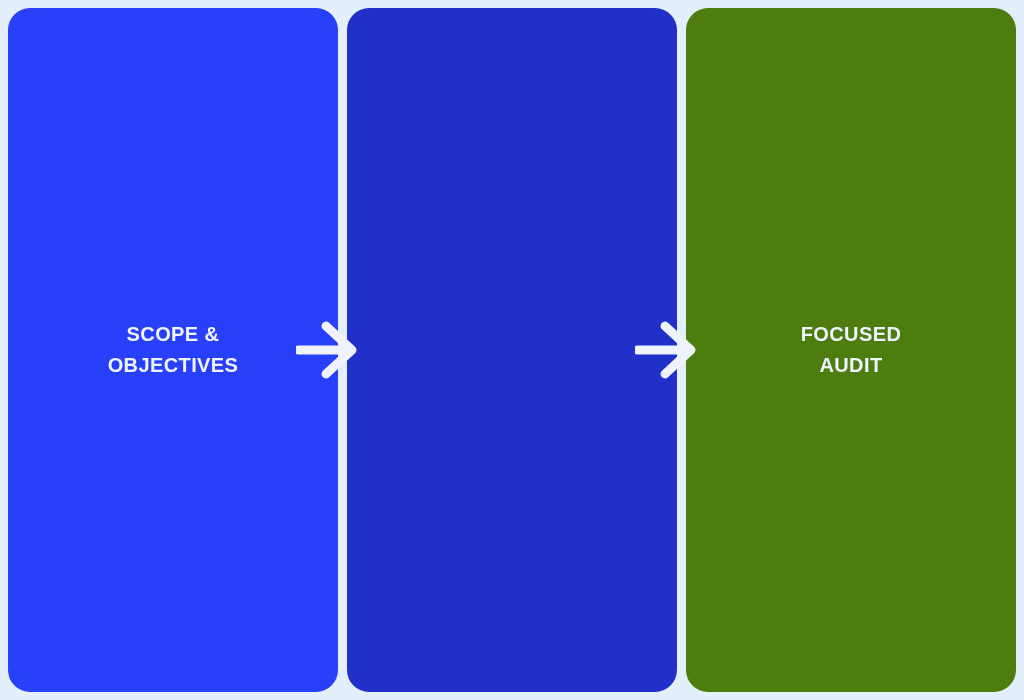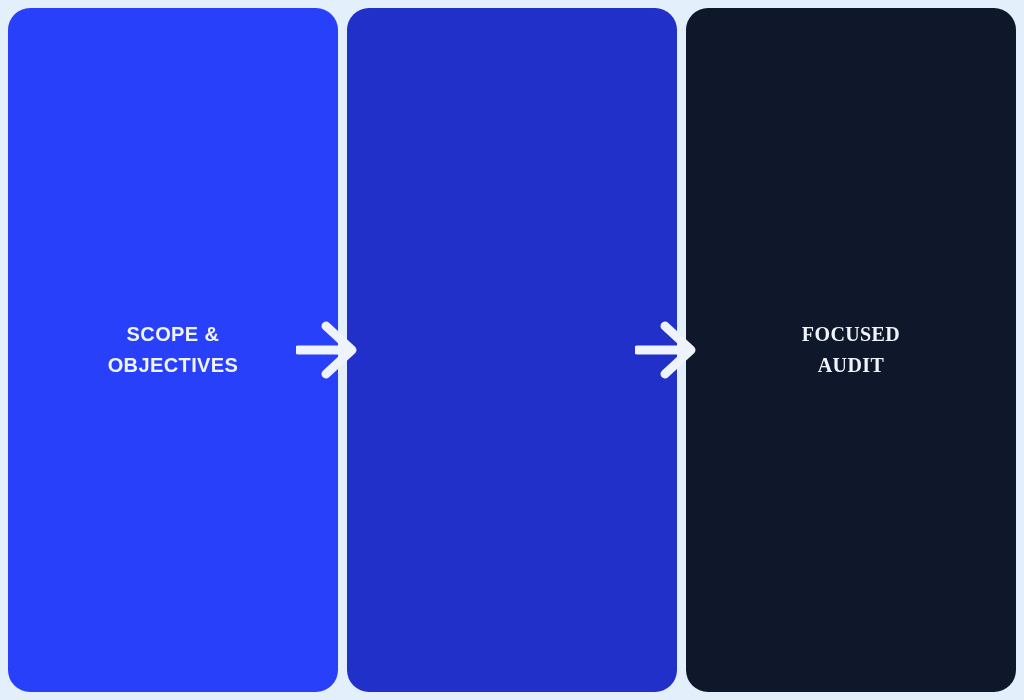--- a/index.html
+++ b/index.html
@@ -81,21 +81,21 @@
     <span class="stage-arrow">
       <svg viewBox="0 0 66 72" xmlns="http://www.w3.org/2000/svg" aria-hidden="true">
         <g fill="none" stroke="#eef3fd" stroke-width="9" stroke-linecap="round" stroke-linejoin="round">
           <path d="M 2 36 L 50 36"></path>
           <path d="M 30 12 L 56 36 L 30 60"></path>
         </g>
       </svg>
     </span>
   </div>
 
-  <div class="stage" style="background: #0f172a; font-family: Liberation Serif, serif;">
+  <div class="stage" style="background: #4d7c0f;">
     <span class="stage-arrow">
       <svg viewBox="0 0 66 72" xmlns="http://www.w3.org/2000/svg" aria-hidden="true">
         <g fill="none" stroke="#eef3fd" stroke-width="9" stroke-linecap="round" stroke-linejoin="round">
           <path d="M 2 36 L 50 36"></path>
           <path d="M 30 12 L 56 36 L 30 60"></path>
         </g>
       </svg>
     </span>
     <div class="stage-label" style="color: rgb(240, 244, 254);">Focused
 Audit</div>

